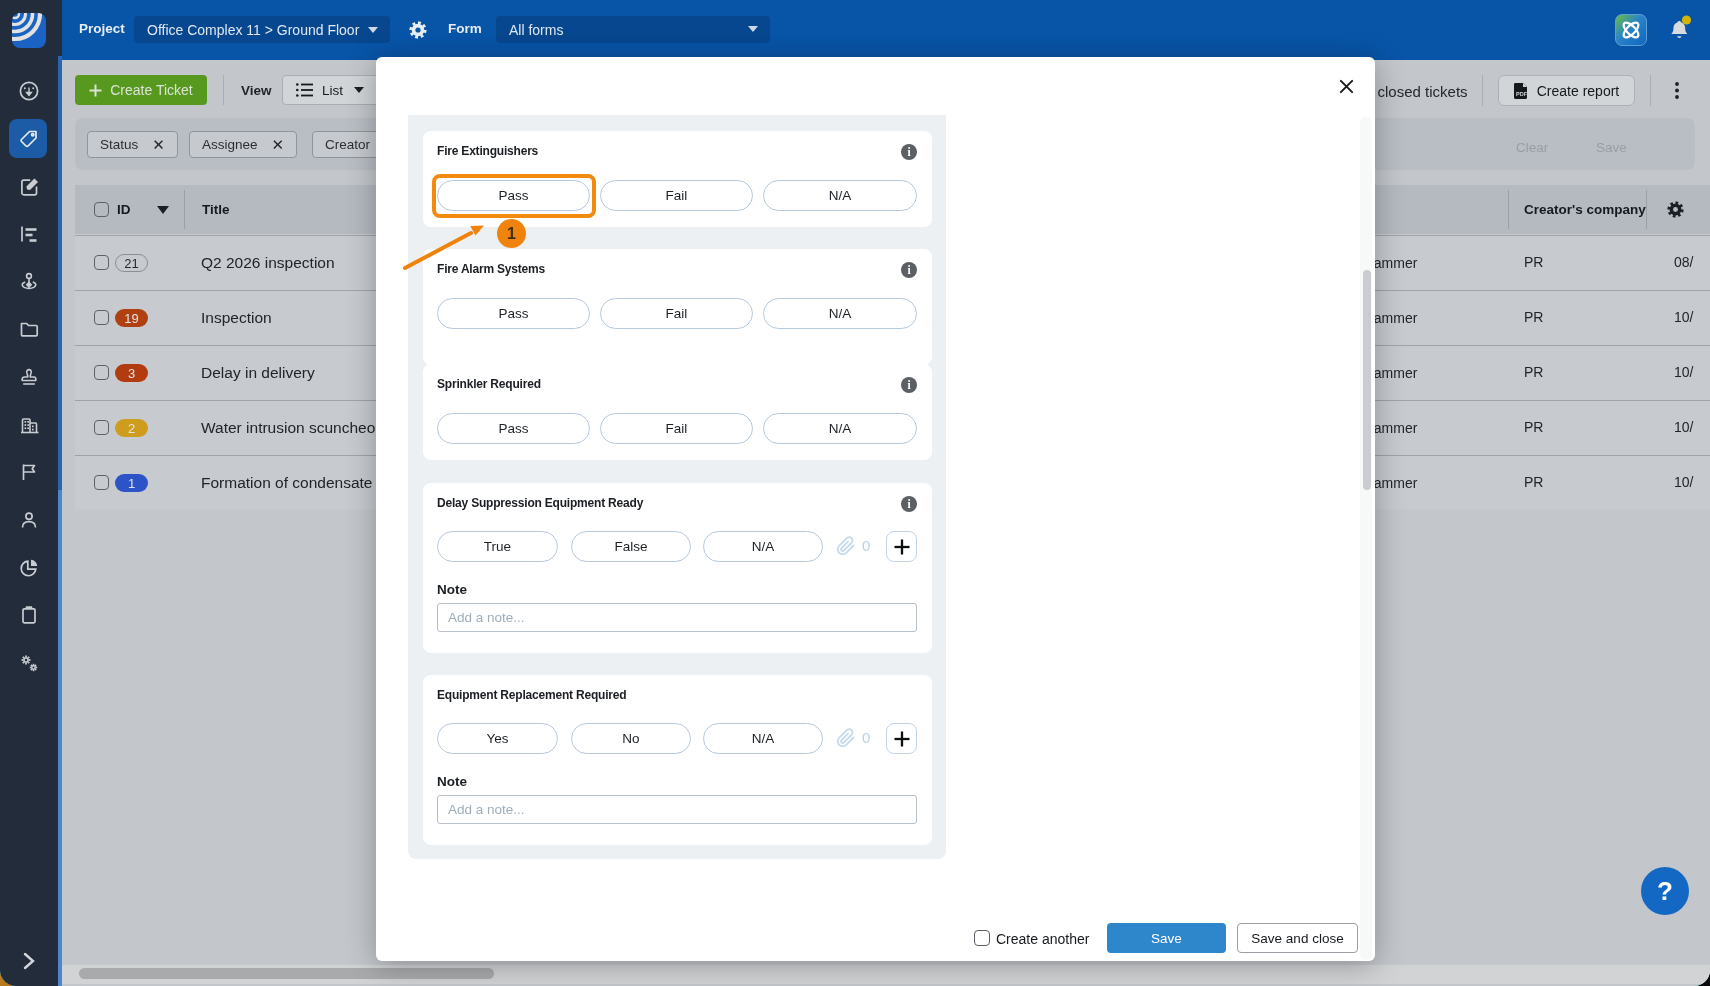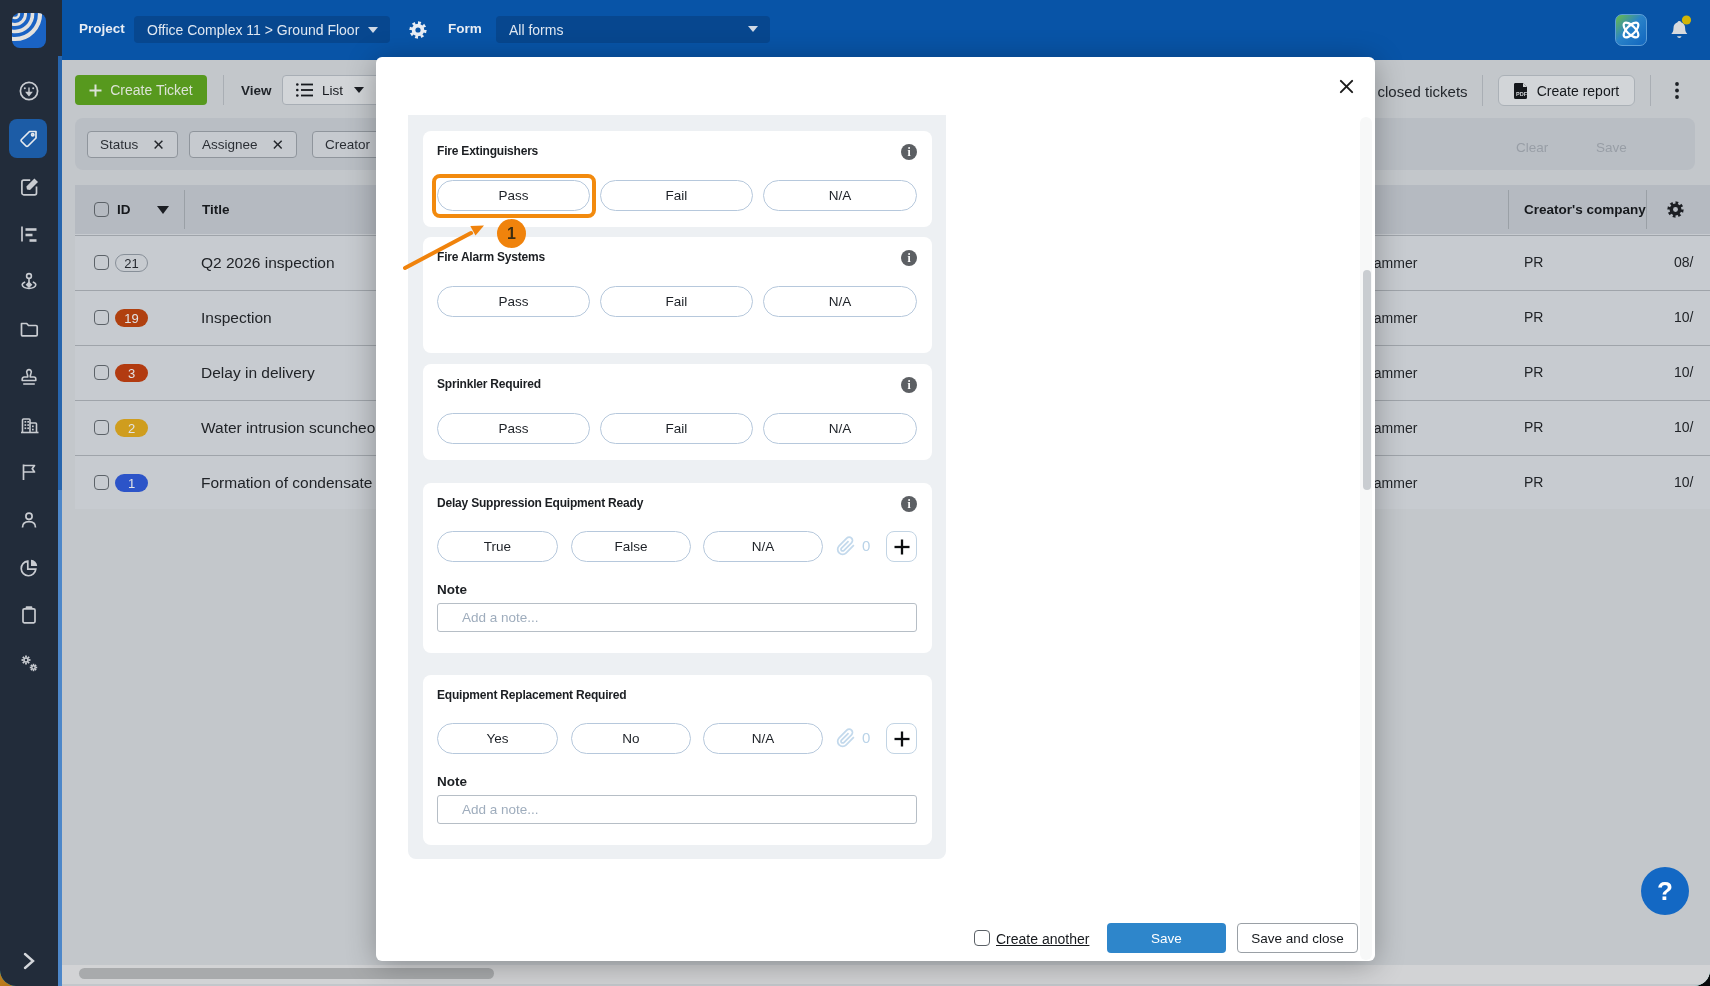--- a/index.html
+++ b/index.html
@@ -61,27 +61,27 @@
 
 .section { position:absolute; left:32px; top:58px; width:538px; }
 .sec-head { height:48px; background:#e7eaee; border-radius:8px 8px 0 0; display:flex; align-items:center; padding-left:15px; font-weight:bold; font-size:13.5px; letter-spacing:-0.2px; color:#1b1e23; position:relative; }
 .sec-body { background:#edf0f3; border-radius:0 0 8px 8px; position:relative; height:744px; }
 
 .card { position:absolute; left:15px; width:509px; background:#fff; border-radius:8px; }
 .card h3 { font-size:12px; letter-spacing:-0.2px; color:#1b1e22; font-weight:bold; position:absolute; left:14px; top:13px; }
 .info { position:absolute; right:15px; top:13px; width:16px; height:16px; border-radius:50%; background:#5c5f63; color:#fff; font-size:11.5px; font-weight:bold; text-align:center; line-height:16px; font-family:"Liberation Serif",serif; }
 .pillbtn { position:absolute; height:31px; border:1px solid #b6c8dc; border-radius:16px; background:#fff; font-size:13.5px; color:#1d2127; display:flex; align-items:center; justify-content:center; }
 .notelbl { position:absolute; left:14px; font-weight:bold; font-size:13.5px; color:#1b1e22; }
-.noteinput { position:absolute; left:14px; width:480px; height:29px; border:1px solid #b6bec6; border-radius:3px; background:#fff; color:#9fadbd; font-size:13.5px; display:flex; align-items:center; padding-left:24px; }
+.noteinput { position:absolute; left:14px; width:480px; height:29px; border:1px solid #b6bec6; border-radius:3px; background:#fff; color:#9fadbd; font-size:13.5px; display:flex; align-items:center; padding-left:10px; }
 .plusbtn { position:absolute; left:463px; width:31px; height:31px; border:1px solid #c2d4e4; border-radius:8px; background:#fff; display:flex; align-items:center; justify-content:center; }
 .clip { position:absolute; left:413px; font-size:15px; color:#b9d3e8; }
 
 
 .mfoot-cb { position:absolute; left:598px; top:873px; width:16px; height:16px; border:1.5px solid #5a6066; border-radius:4px; }
-.mfoot-lbl { position:absolute; left:620px; top:874px; font-size:14px; color:#16191d;text-decoration:underline; }
+.mfoot-lbl { position:absolute; left:620px; top:874px; font-size:14px; color:#16191d; }
 .btn-save { position:absolute; left:731px; top:866px; width:119px; height:30px; background:#2e86cb; border-radius:4px; color:#fff; font-size:13.5px; display:flex; align-items:center; justify-content:center; }
 .btn-saveclose { position:absolute; left:861px; top:866px; width:121px; height:30px; background:#fff; border:1px solid #9aa0a6; border-radius:4px; color:#16191d; font-size:13.5px; display:flex; align-items:center; justify-content:center; }
 
 
 .ann-rect { position:absolute; left:24px; top:59px; width:164px; height:44px; border:4px solid #f28a0e; border-radius:8px; z-index:5; }
 .ann-badge { position:absolute; left:89px; top:104px; width:29px; height:29px; border-radius:50%; background:#f0830c; color:#3b2d12; font-weight:bold; font-size:16px; text-align:center; line-height:29px; z-index:5; }
 .ann-arrow { position:absolute; z-index:5; overflow:visible; }
 
 
 .help { position:absolute; left:1641px; top:867px; width:48px; height:48px; border-radius:50%; background:#1368c4; color:#fff; font-size:26px; font-weight:bold; text-align:center; line-height:48px; z-index:50; }
@@ -401,21 +401,21 @@
       </svg>
   <div class="section">
     <div class="sec-body">
       <div class="card" style="top:16px; height:96px;">
             <h3>Fire Extinguishers</h3>
             <div class="info">i</div>
         <div class="pillbtn" style="left:14px; top:49px; width:153px;">Pass</div>
         <div class="pillbtn" style="left:177px; top:49px; width:153px;">Fail</div>
         <div class="pillbtn" style="left:340px; top:49px; width:154px;">N/A</div>
       </div>
-      <div class="card" style="top:122px; height:116px;">
+      <div class="card" style="top:134px; height:116px;">
             <h3>Fire Alarm Systems</h3>
             <div class="info">i</div>
         <div class="pillbtn" style="left:14px; top:49px; width:153px;">Pass</div>
         <div class="pillbtn" style="left:177px; top:49px; width:153px;">Fail</div>
         <div class="pillbtn" style="left:340px; top:49px; width:154px;">N/A</div>
       </div>
       <div class="card" style="top:249px; height:96px;">
             <h3>Sprinkler Required</h3>
             <div class="info">i</div>
         <div class="pillbtn" style="left:14px; top:49px; width:153px;">Pass</div>

